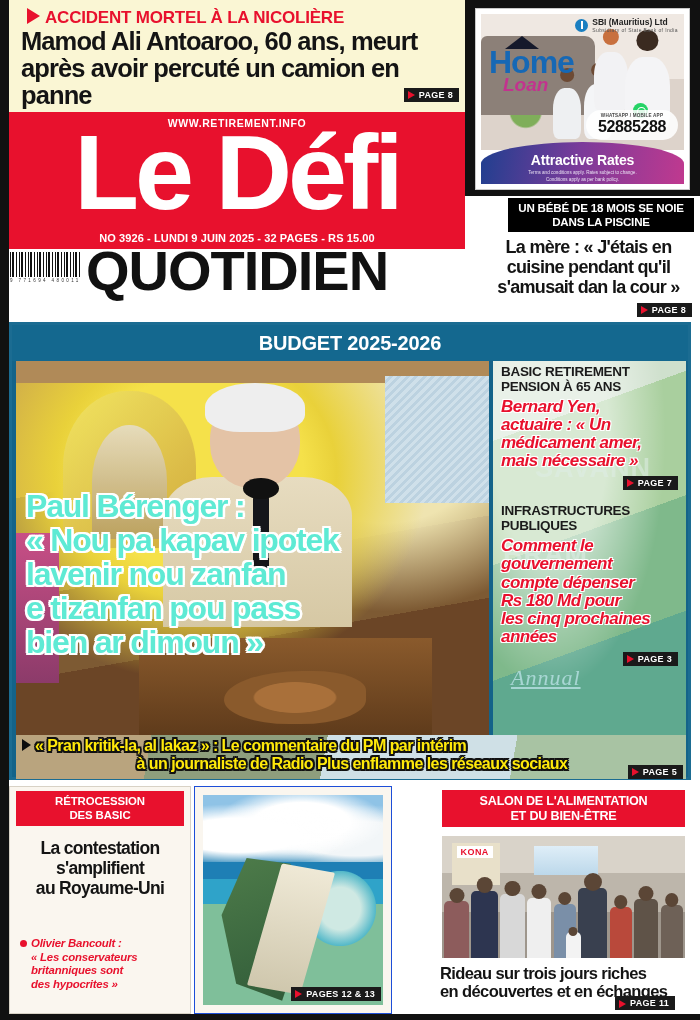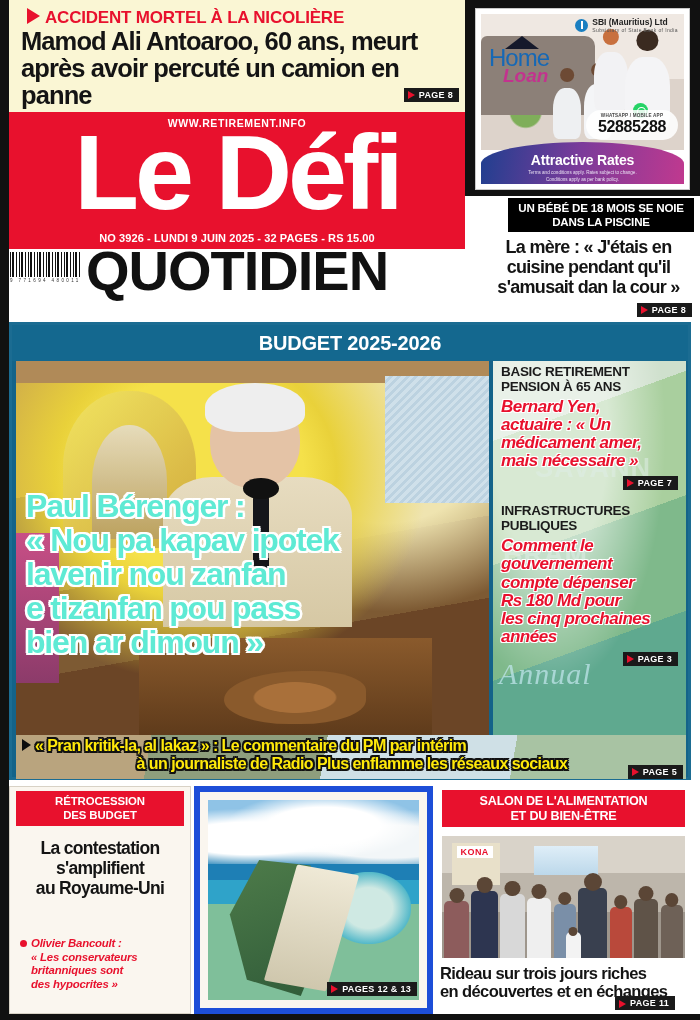--- a/index.html
+++ b/index.html
@@ -49,21 +49,21 @@
   .adfigs{position:absolute;left:34%;top:22%;width:64%;height:70%;}
   .f{position:absolute;background:#f2f2f4;border-radius:40% 40% 18% 18%;}
   .f .hd{position:absolute;left:50%;transform:translateX(-50%);top:-38%;
          width:48%;padding-bottom:48%;border-radius:50%;}
   .adlogo{position:absolute;right:6px;top:4px;display:flex;align-items:center;gap:4px;}
   .adlogo .dot{width:13px;height:13px;border-radius:50%;background:#1a7fc1;position:relative;}
   .adlogo .dot:after{content:"";position:absolute;left:5.5px;top:2px;width:2px;height:8px;background:#fff;}
   .adbrand{font-size:8.5px;font-weight:bold;color:#222;line-height:1.15;}
   .adbrandsub{font-size:5px;color:#555;font-weight:normal;letter-spacing:.4px;}
   .adhome{position:absolute;left:8px;top:30px;}
-  .adhome .h1{font-size:24px;font-weight:normal;color:#1668b5;letter-spacing:-1px;
+  .adhome .h1{font-size:32px;font-weight:bold;color:#1668b5;letter-spacing:-1px;
               font-family:"Liberation Sans",sans-serif;}
   .adhome .h2{font-size:19px;font-weight:bold;color:#c2338e;font-style:italic;
               margin-top:-7px;margin-left:14px;}
   .adroof{position:absolute;left:24px;top:22px;width:34px;height:13px;background:#15192b;
           clip-path:polygon(50% 0,100% 100%,0 100%);}
   .adphone{position:absolute;right:6px;bottom:10px;background:rgba(255,255,255,.86);
            border-radius:16px;padding:3px 8px 4px;text-align:center;min-width:92px;}
   .adphone .lbl{font-size:4.6px;font-weight:bold;color:#444;letter-spacing:.2px;}
   .adphone .num{font-size:16px;font-weight:bold;color:#111;letter-spacing:-.4px;}
   .adwa{position:absolute;right:36px;bottom:32px;width:15px;height:15px;border-radius:50%;
@@ -140,22 +140,22 @@
             font-weight:bold;font-size:32px;line-height:1.06;letter-spacing:-1.2px;
             text-shadow:
               -2px -2px 0 #fff, 2px -2px 0 #fff, -2px 2px 0 #fff, 2px 2px 0 #fff,
               0 -2.4px 0 #fff, 0 2.4px 0 #fff, -2.4px 0 0 #fff, 2.4px 0 0 #fff;}
 
   
   .bsidebar{position:absolute;left:481px;top:36px;width:193px;height:374px;overflow:hidden;
      background:
        radial-gradient(ellipse at 30% 20%, rgba(255,255,255,.55) 0 30%, transparent 60%),
        linear-gradient(160deg,#cfe0cd 0 18%, #a9cf9e 18% 46%, #7fb98b 46% 72%, #5fa98f 72% 100%);}
-  .bs-annual{position:absolute;left:6px;bottom:44px;color:#bfe5ea;font-size:30px;
-     font-style:italic;font-family:"Liberation Serif",serif;opacity:.75;letter-spacing:1px;}
+  .bs-annual{position:absolute;left:18px;bottom:44px;color:#bfe5ea;font-size:22px;
+     font-style:italic;font-family:"Liberation Serif",serif;opacity:.75;letter-spacing:1px;text-decoration:underline;}
   .bs-ghost{position:absolute;color:#dfeee6;font-weight:bold;font-size:27px;opacity:.55;letter-spacing:1px;}
   .sbwrap{position:absolute;left:8px;top:4px;right:8px;}
   .sbkicker{color:#1b1b1b;font-weight:bold;font-size:13.5px;line-height:1.1;letter-spacing:-.3px;}
   .sbtitle{color:#e8112d;font-weight:bold;font-style:italic;font-size:17px;line-height:1.07;
            letter-spacing:-.5px;margin-top:3px;
            text-shadow:-1px -1px 0 #fff,1px -1px 0 #fff,-1px 1px 0 #fff,1px 1px 0 #fff;}
   .sbbadge{text-align:right;margin-top:3px;}
   .sbgap{height:13px;}
 
   
@@ -176,22 +176,22 @@
       border:1px solid #d8d2c6;}
   .b1band{position:absolute;left:6px;top:4px;right:6px;background:#e8112d;color:#fff;
       text-align:center;font-weight:bold;font-size:11.4px;line-height:1.2;padding:4px 2px;letter-spacing:-.1px;}
   .b1title{position:absolute;left:4px;right:4px;top:52px;text-align:center;color:#141414;
       font-weight:bold;font-size:17.5px;line-height:1.13;letter-spacing:-.7px;}
   .b1quote{position:absolute;left:10px;right:6px;top:150px;color:#e8112d;font-weight:bold;
       font-style:italic;font-size:11.4px;line-height:1.2;letter-spacing:-.2px;}
   .b1quote .bul{display:inline-block;width:7px;height:7px;border-radius:50%;background:#e8112d;
       margin-right:4px;vertical-align:0;}
 
-  .b2{position:absolute;left:194px;top:786px;width:239px;height:228px;background:#faf6ef;
-      border:6px solid #1d4ed8;padding-left:16px;}
+  .b2{position:absolute;left:194px;top:786px;width:198px;height:228px;background:#faf6ef;
+      border:1px solid #1d4ed8;padding-left:16px;}
   .b2photo{position:absolute;left:8px;top:8px;right:8px;bottom:8px;overflow:hidden;
       background:
         linear-gradient(#8fc3e6 0 26%, #1e7fb5 26% 40%, #2fa3c9 40% 52%, #7fbf9a 52% 100%);}
   .b2clouds{position:absolute;left:0;top:0;right:0;height:32%;
       background:radial-gradient(ellipse at 20% 60%, #fff 0 30%, transparent 55%),
                  radial-gradient(ellipse at 55% 40%, #fff 0 34%, transparent 60%),
                  radial-gradient(ellipse at 85% 65%, #f2f6f8 0 28%, transparent 55%);}
   .b2runway{position:absolute;left:34%;top:34%;width:30%;height:60%;
       background:linear-gradient(#efe9d6,#cfc7ad);transform:rotate(10deg) skewX(-6deg);
       border-radius:2px;}
@@ -402,21 +402,21 @@
       <span class="pagebadge">
         <span class="tri"></span>
         <span>PAGE 5</span>
       </span>
     </div>
   </div>
 
   <div class="b1">
     <div class="b1band">
       <div>RÉTROCESSION</div>
-      <div>DES BUDGET</div>
+      <div>DES BASIC</div>
     </div>
     <div class="b1title">
       <div>La contestation</div>
       <div>s'amplifient</div>
       <div>au Royaume-Uni</div>
     </div>
     <div class="b1quote">
       <div><span class="bul"></span><span>Olivier Bancoult :</span></div>
       <div style="padding-left:11px">« Les conservateurs</div>
       <div style="padding-left:11px">britanniques sont</div>

